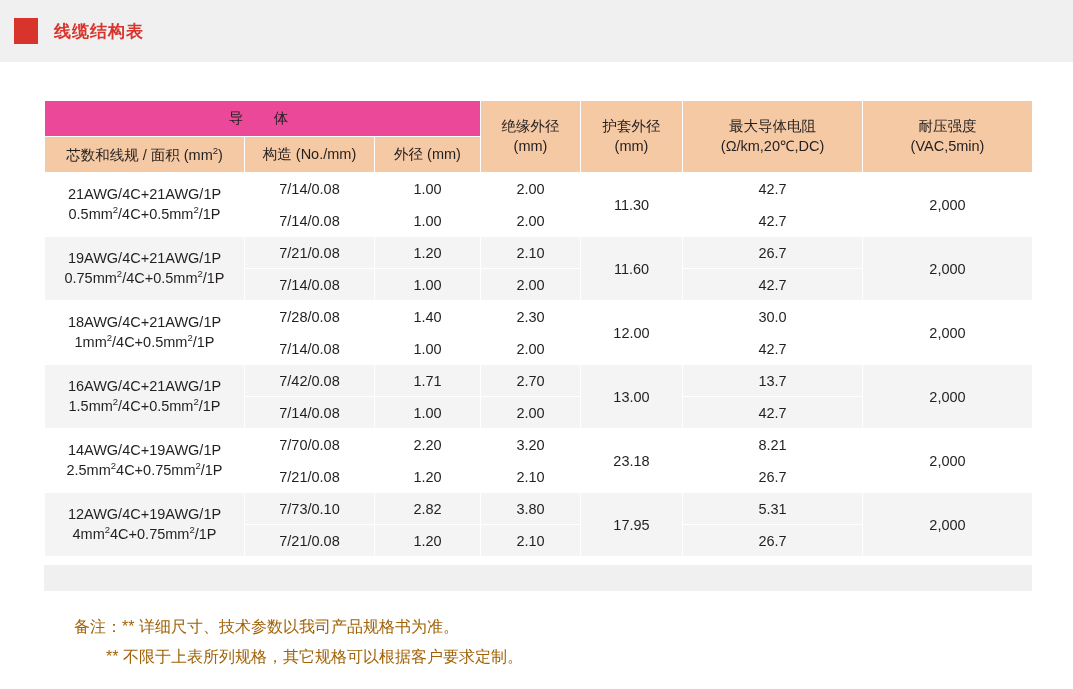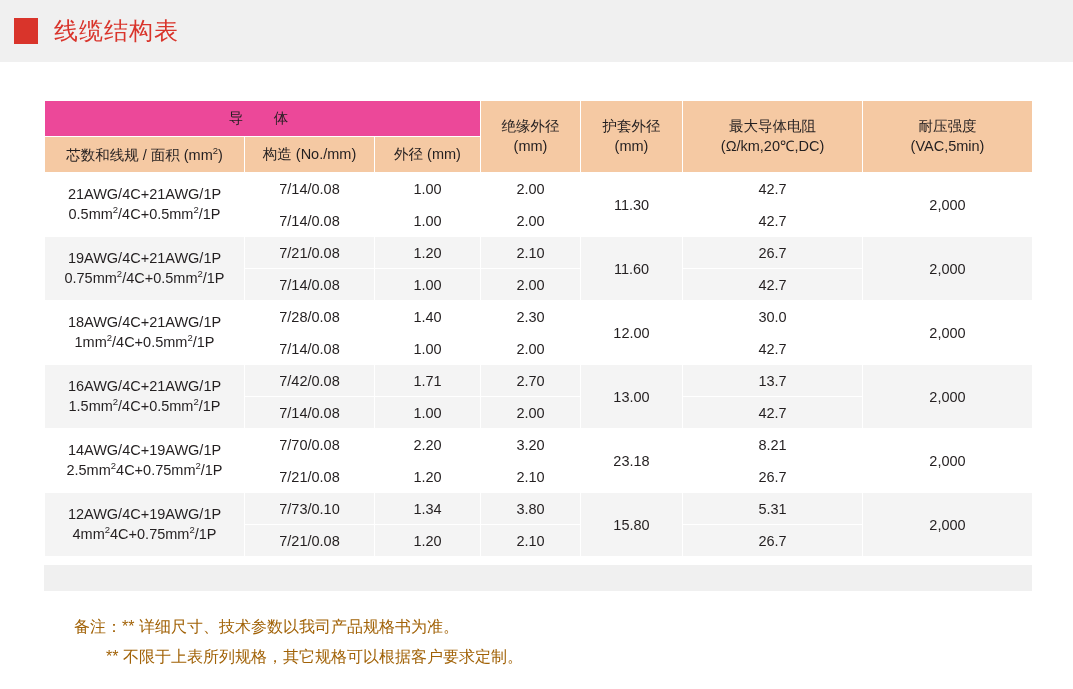--- a/index.html
+++ b/index.html
@@ -38,22 +38,22 @@
     height: 62px;
     padding-left: 14px;
   }
   .header-mark {
     width: 24px;
     height: 26px;
     background: #d9342b;
     margin-right: 16px;
   }
   .header-title {
-    font-size: 24px;
-    font-weight: normal;
+    font-size: 17px;
+    font-weight: bold;
     color: #d9342b;
     letter-spacing: 1px;
   }
   
   .table-wrap {
     position: absolute;
     left: 44px;
     top: 100px;
     width: 988px;
   }
@@ -267,23 +267,23 @@
           <td class="v">2.10</td>
           <td class="v">26.7</td>
         </tr>
 
         <tr class="grp-b">
           <td class="spec" rowspan="2">
             <span>12AWG/4C+19AWG/1P</span><br>
             <span>4mm<span class="sup">2</span>4C+0.75mm<span class="sup">2</span>/1P</span>
           </td>
           <td class="v">7/73/0.10</td>
-          <td class="v">1.34</td>
+          <td class="v">2.82</td>
           <td class="v">3.80</td>
-          <td class="merge" rowspan="2">15.80</td>
+          <td class="merge" rowspan="2">17.95</td>
           <td class="v">5.31</td>
           <td class="merge" rowspan="2">2,000</td>
         </tr>
         <tr class="grp-b">
           <td class="v">7/21/0.08</td>
           <td class="v">1.20</td>
           <td class="v">2.10</td>
           <td class="v">26.7</td>
         </tr>
       </tbody>

